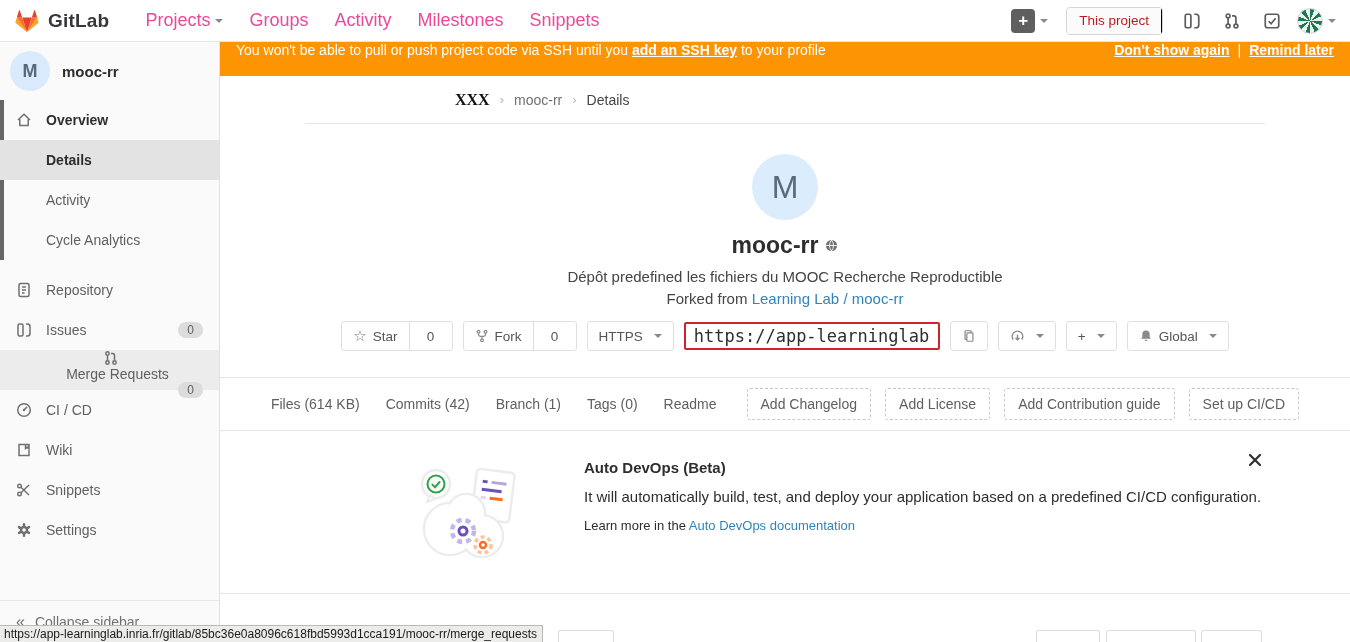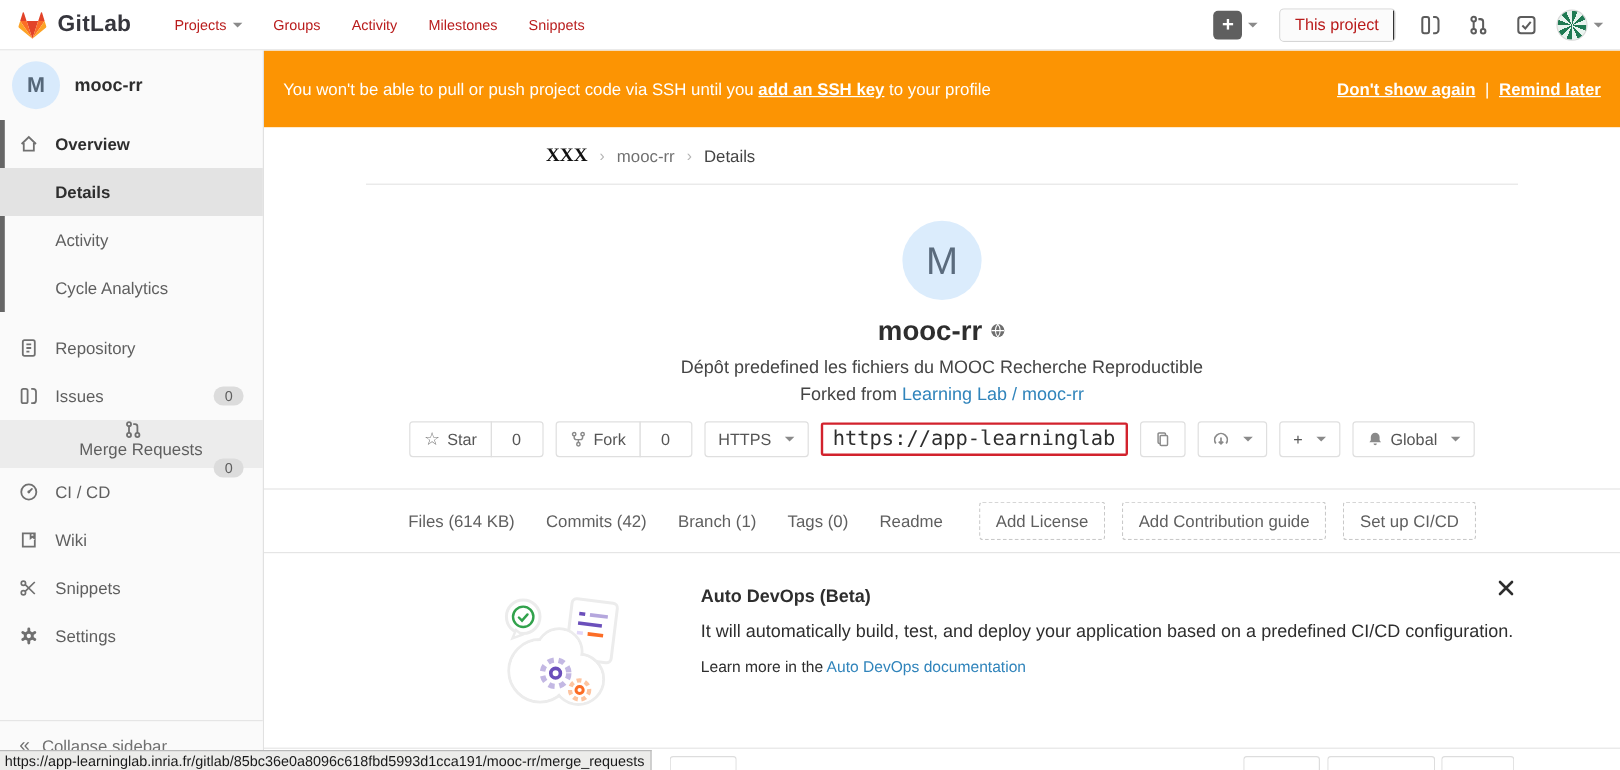--- a/index.html
+++ b/index.html
@@ -4,21 +4,21 @@
 <style>
   * { margin:0; padding:0; box-sizing:border-box; }
   html,body { width:1350px; height:642px; overflow:hidden; font-family:"Liberation Sans",sans-serif; background:#fff; color:#2e2e2e; }
   .app { position:relative; width:1350px; height:642px;text-decoration:underline; }
 
   
   .topbar { position:absolute; top:0; left:0; right:0; height:42px; background:#fff; border-bottom:1px solid #e5e5e5; display:flex; align-items:center; padding:0 14px; z-index:30; }
   .logo-wrap { display:flex; align-items:center; gap:8px; margin-right:36px; }
   .logo-text { font-size:19px; font-weight:bold; color:#36363d; letter-spacing:.2px; }
   .topnav { display:flex; align-items:center; gap:26px; }
-  .topnav a { font-size:12px; color:#b91c1c; text-decoration:none; display:inline-flex; align-items:center; }
+  .topnav a { font-size:18px; color:#ec4899; text-decoration:none; display:inline-flex; align-items:center; }
   .spacer { flex:1; }
   .caret { display:inline-block; width:0; height:0; border:4px solid transparent; border-top-color:#8a8a8a; margin-left:5px; transform:translateY(2px); }
   .plus-btn { width:24px; height:24px; border-radius:4px; background:#5f5f5f; color:#fff; display:inline-flex; align-items:center; justify-content:center; font-size:17px; font-weight:bold; line-height:1; }
   .plus-group { display:flex; align-items:center; margin-right:18px; }
   .searchbox { display:flex; align-items:stretch; border:1px solid #d6d6d6; border-radius:4px; height:28px; overflow:hidden; margin-right:20px; }
   .search-scope { display:flex; align-items:center; padding:0 12px; font-size:13.5px; color:#b91c1c; background:#fbfbfb; border-right:1px solid #000000; white-space:nowrap; }
   .search-input-wrap { position:relative; background:#fff; }
   .search-input-wrap input { border:0; outline:none; height:100%; width:140px; padding:0 26px 0 10px; font-size:13.5px; color:#444; font-family:"Liberation Sans",sans-serif; }
   .search-input-wrap input::placeholder { color:#9d9d9d; }
   .search-mag { position:absolute; right:7px; top:6px; }
@@ -39,21 +39,21 @@
   .snav-item.active-sub { background:#e3e3e3; color:#2e2e2e; font-weight:bold; }
   .snav-item.hovered { background:#ececec;flex-direction:column; }
   .snav-item.section-active { color:#2e2e2e; font-weight:bold; }
   .snav-gap { height:10px; }
   .badge-pill { margin-left:auto; margin-right:16px; background:#dcdcdc; color:#5f5f5f; font-size:12px; border-radius:9px; padding:1px 9px; font-weight:normal; }
   .collapse-foot { position:absolute; left:0; right:0; bottom:0; height:42px; border-top:1px solid #e5e5e5; display:flex; align-items:center; padding-left:16px; color:#707070; font-size:14px; gap:10px; background:#fafafa; }
   .dbl-chev { font-size:16px; color:#707070; }
 
   
   .content { position:absolute; top:42px; left:220px; right:0; bottom:0; background:#fff; }
-  .banner { height:64px; background:#fc9403; color:#fff; display:flex; align-items:center; padding:0 16px; font-size:14px; }
+  .banner { height:34px; background:#fc9403; color:#fff; display:flex; align-items:flex-start; padding:0 16px; font-size:14px; }
   .banner a { color:#fff; font-weight:bold; text-decoration:underline; }
   .banner .b-right { margin-left:auto; display:flex; gap:8px; align-items:center; white-space:nowrap; }
   .crumb-row { height:48px; display:flex; align-items:center; }
   .crumb-inner { width:960px; margin:0 auto; height:100%; display:flex; align-items:center; border-bottom:1px solid #e5e5e5; padding-left:150px; gap:10px; }
   .crumb-user { font-family:"Liberation Serif",serif; font-weight:bold; font-size:16px; color:#111; }
   .crumb-sep { color:#b5b5b5; font-size:13px; }
   .crumb-link { color:#707070; font-size:14px; text-decoration:none; }
   .crumb-cur { color:#444; font-size:14px; }
 
   .proj-head { text-align:center; padding-top:30px; }
@@ -324,20 +324,21 @@
 
     <div class="rule"></div>
 
     <div class="tabs-row">
       <a class="tab" href="#">Files (614 KB)</a>
       <a class="tab" href="#">Commits (42)</a>
       <a class="tab" href="#">Branch (1)</a>
       <a class="tab" href="#">Tags (0)</a>
       <a class="tab" href="#">Readme</a>
       <span class="grp2">
+        <button class="dash-btn">Add Changelog</button>
         <button class="dash-btn">Add License</button>
         <button class="dash-btn">Add Contribution guide</button>
         <button class="dash-btn">Set up CI/CD</button>
       </span>
     </div>
 
     <section class="devops">
       <svg width="126" height="118" viewBox="0 0 126 118">
         <g transform="rotate(7 88 45)">
           <rect x="66" y="20" width="38" height="50" rx="4" fill="#fff" stroke="#ececec" stroke-width="2.5"></rect>

